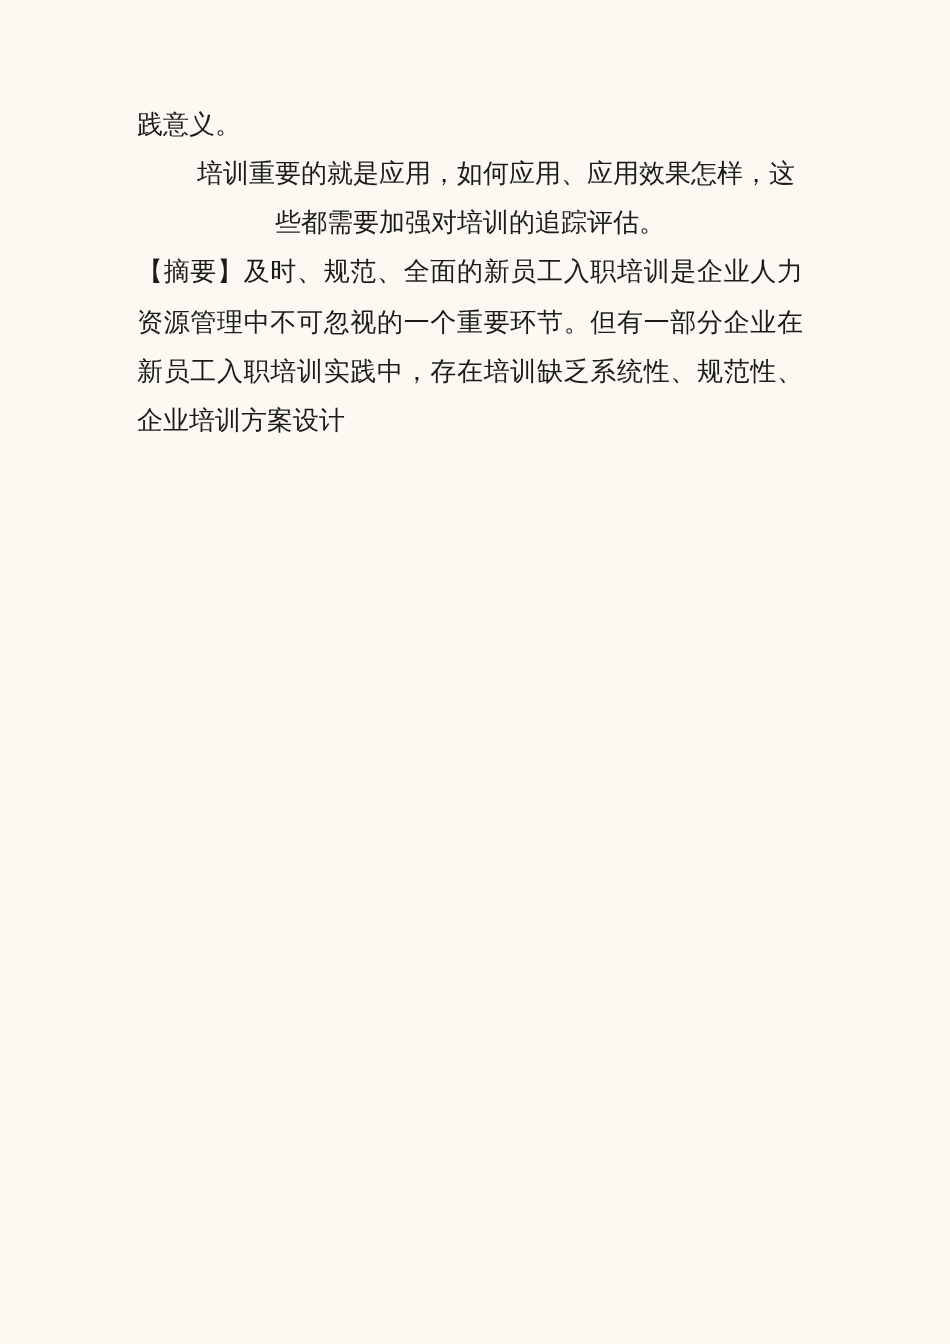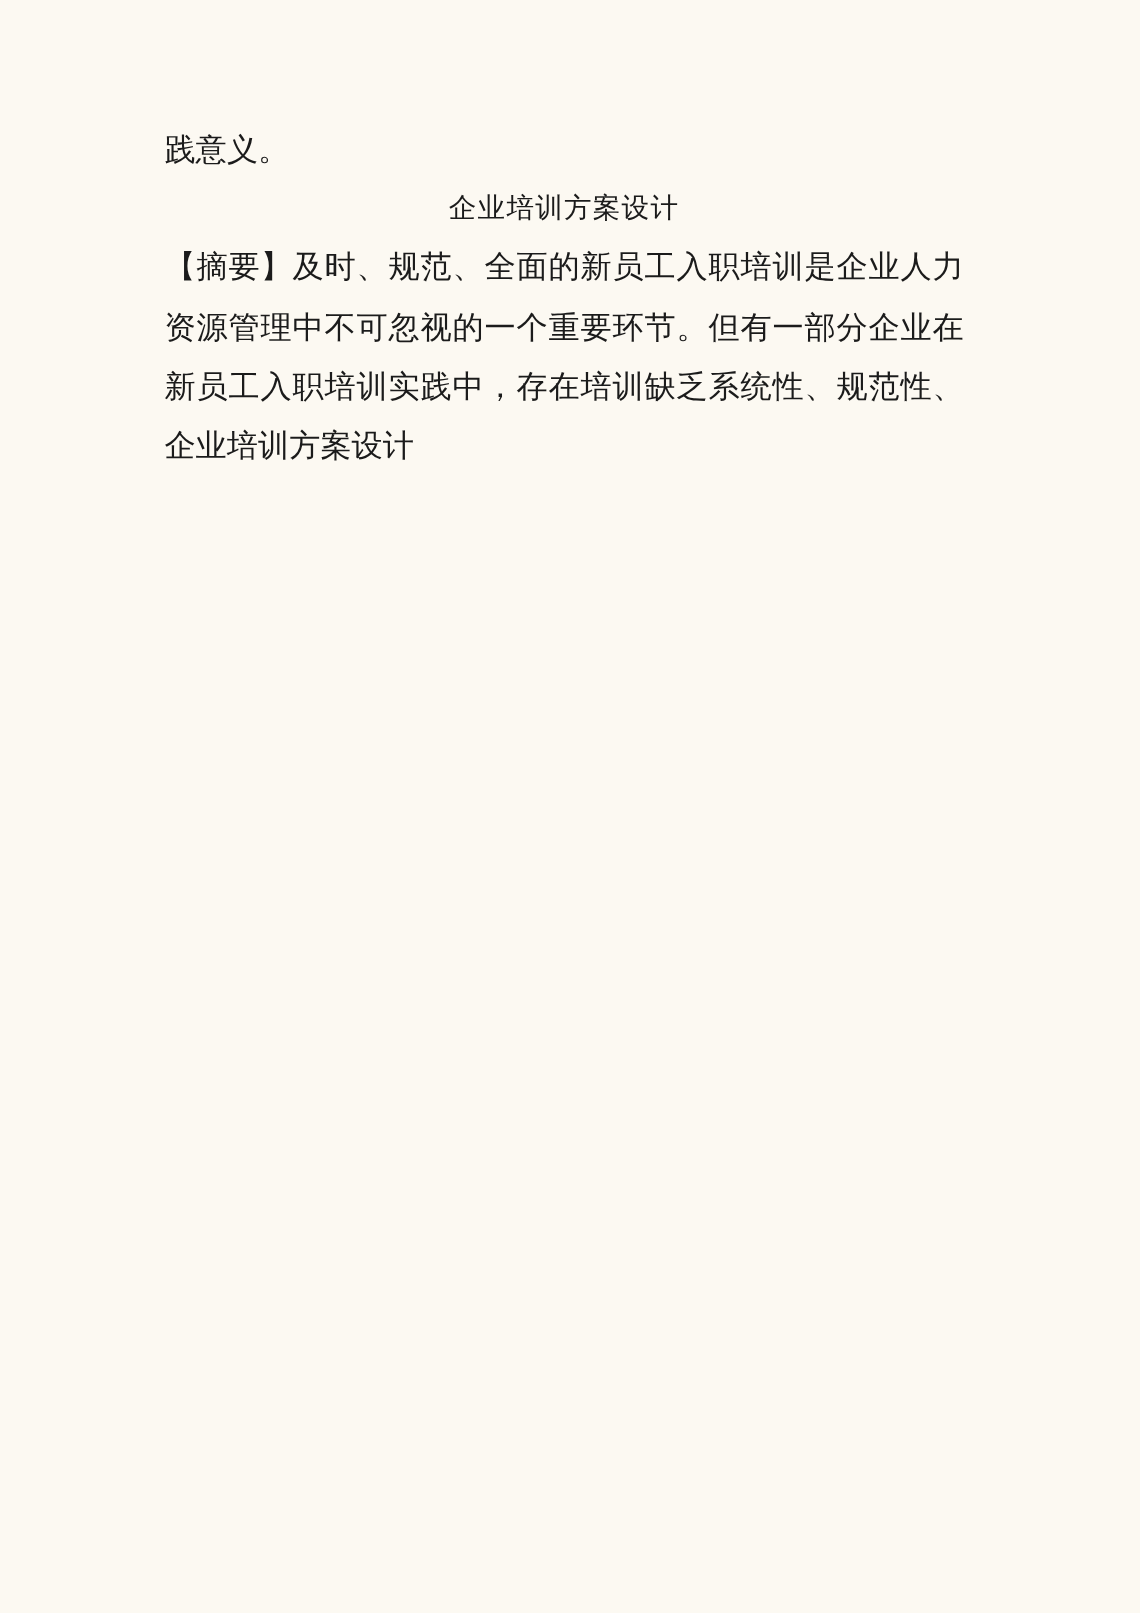--- a/index.html
+++ b/index.html
@@ -53,19 +53,19 @@
     font-family: Liberation Mono, monospace;
   }
 </style>
 </head>
 <body>
 
 <div class="page">
 
   <p class="para-continued">践意义。</p>
 
+  <p class="para-application">培训重要的就是应用，如何应用、应用效果怎样，这些都需要加强对培训的追踪评估。</p>
 
 
-  <p class="doc-title">企业培训方案设计</p>
 
   <p class="abstract"><span class="abstract-label">【摘要】</span><span>及时、规范、全面的新员工入职培训是企业人力资源管理中不可忽视的一个重要环节。但有一部分企业在新员工入职培训实践中，存在培训缺乏系统性、规范性、企业培训方案设计</span></p>
 
 </div>
 
 </body></html>

